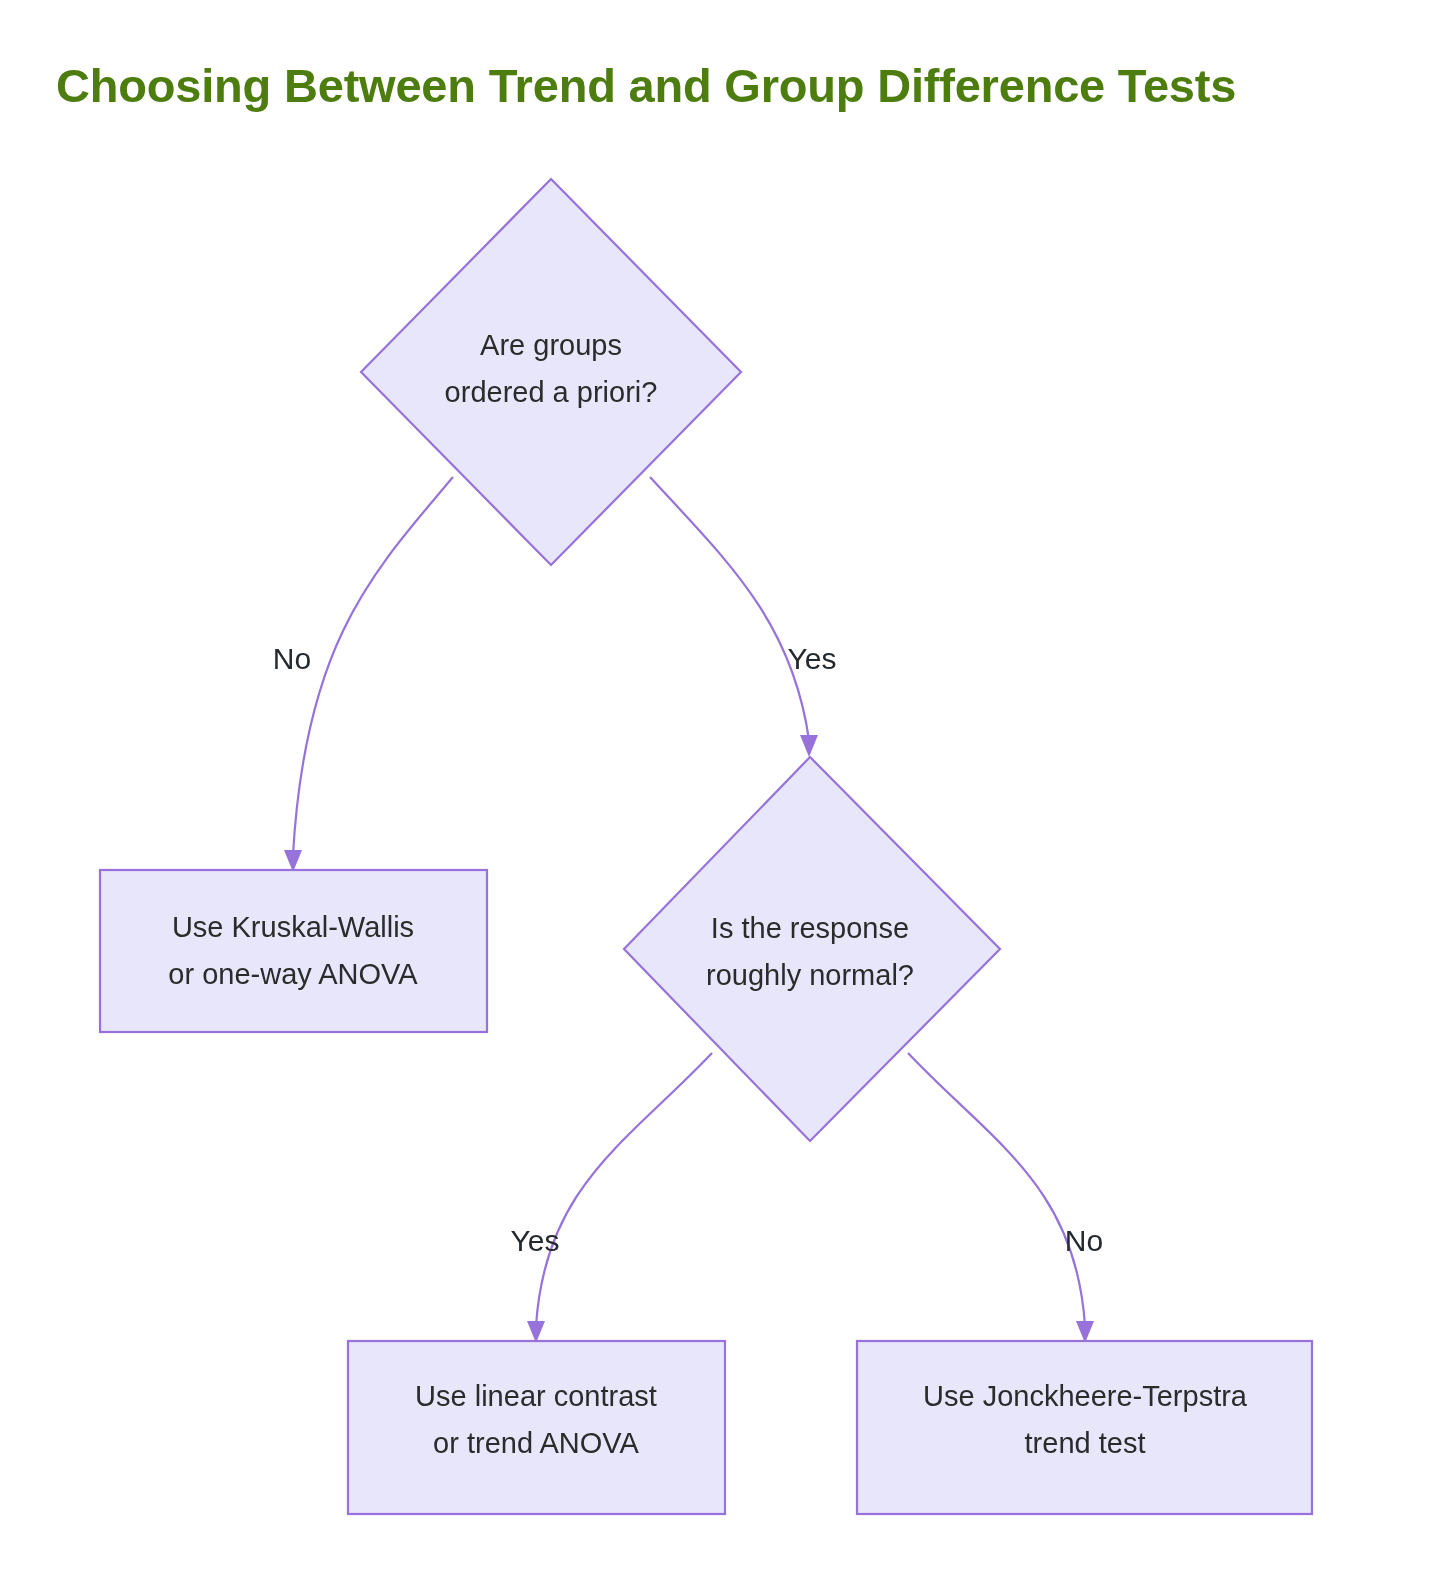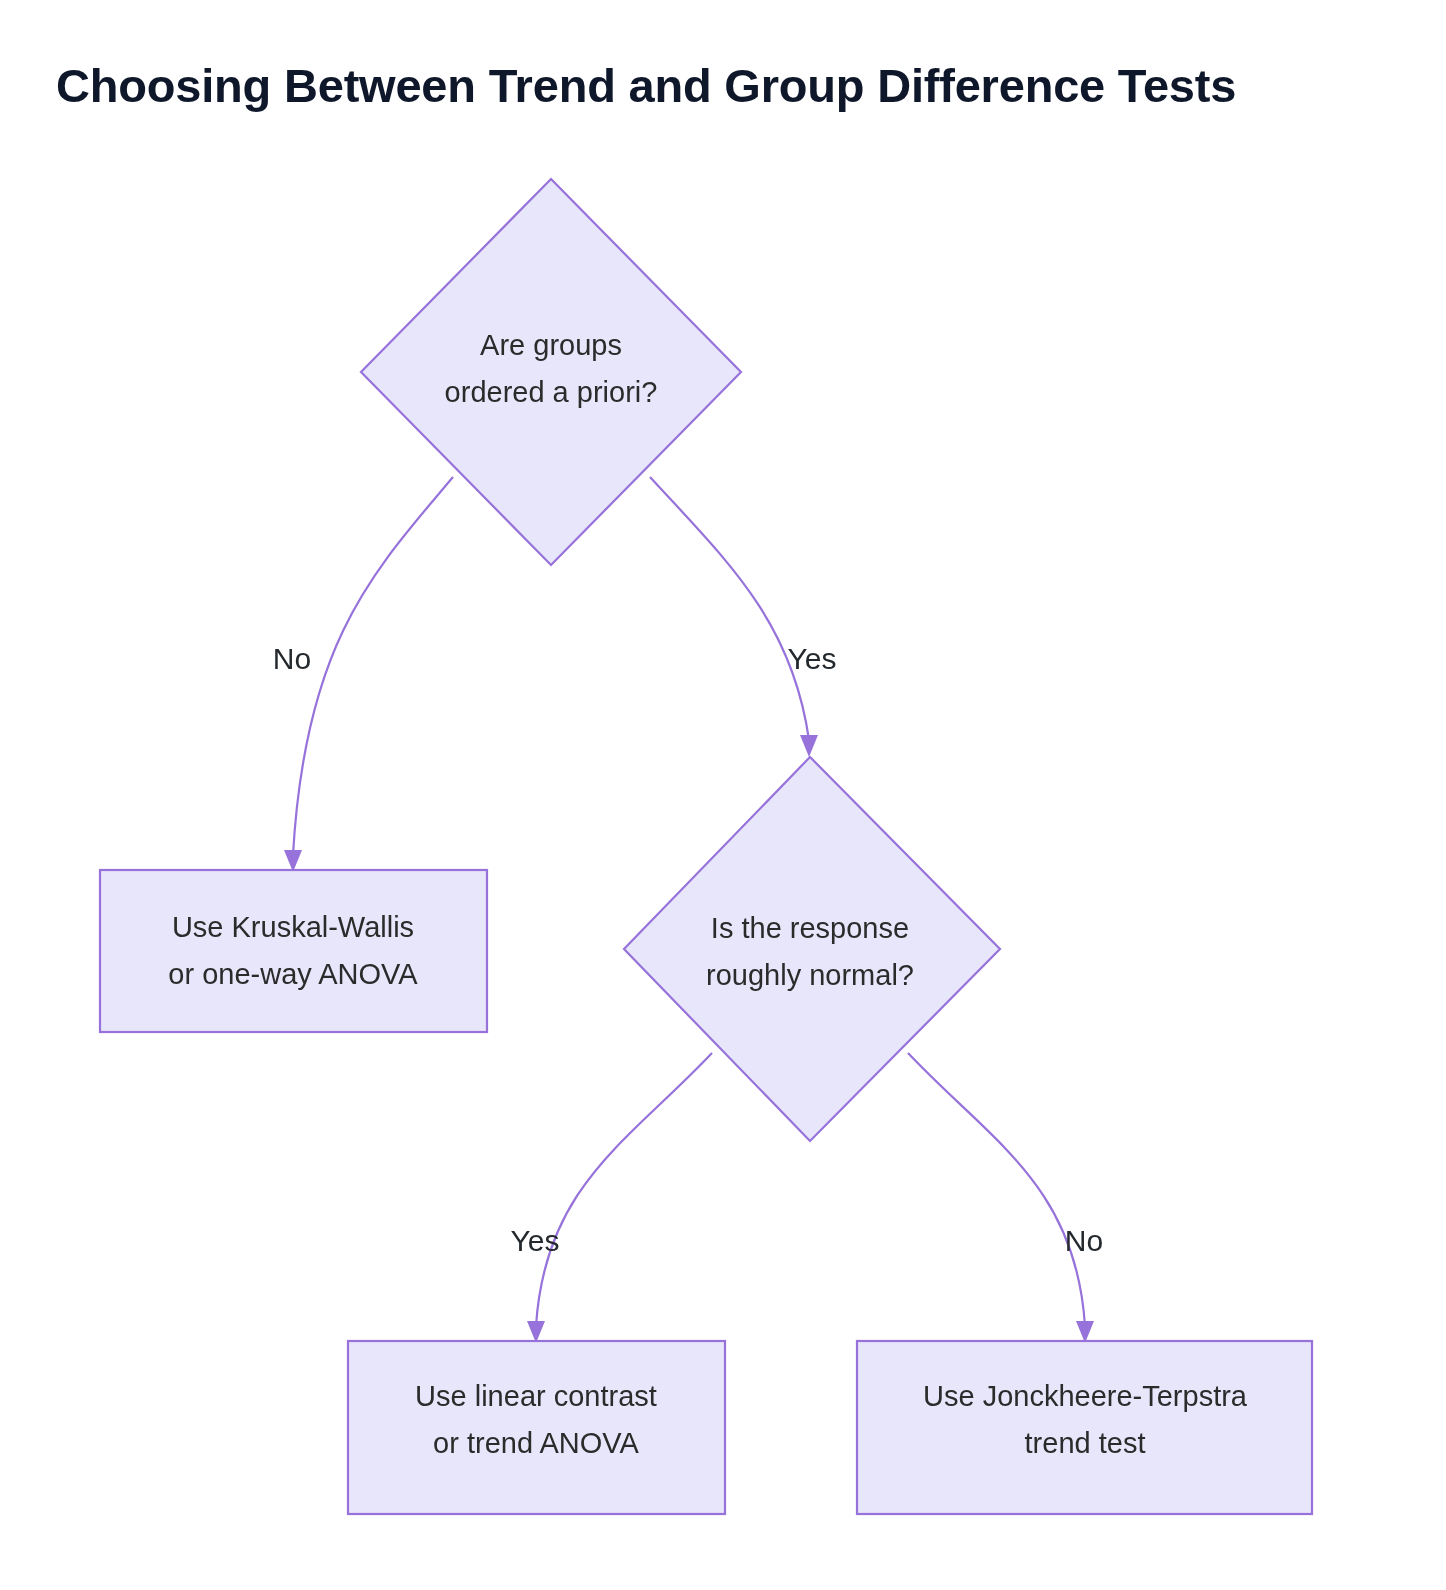--- a/index.html
+++ b/index.html
@@ -13,21 +13,21 @@
     font-family: "Liberation Sans", sans-serif;
     overflow: hidden;
     position: relative;
   }
   #chart-title {
     position: absolute;
     left: 56px;
     top: 58px;
     font-size: 47px;
     font-weight: bold;
-    color: #0f172a;
+    color: #4d7c0f;
     letter-spacing: -0.2px;
     white-space: nowrap;
   }
   #flow-canvas {
     position: absolute;
     left: 0;
     top: 0;
     width: 1446px;
     height: 1590px;
   }

